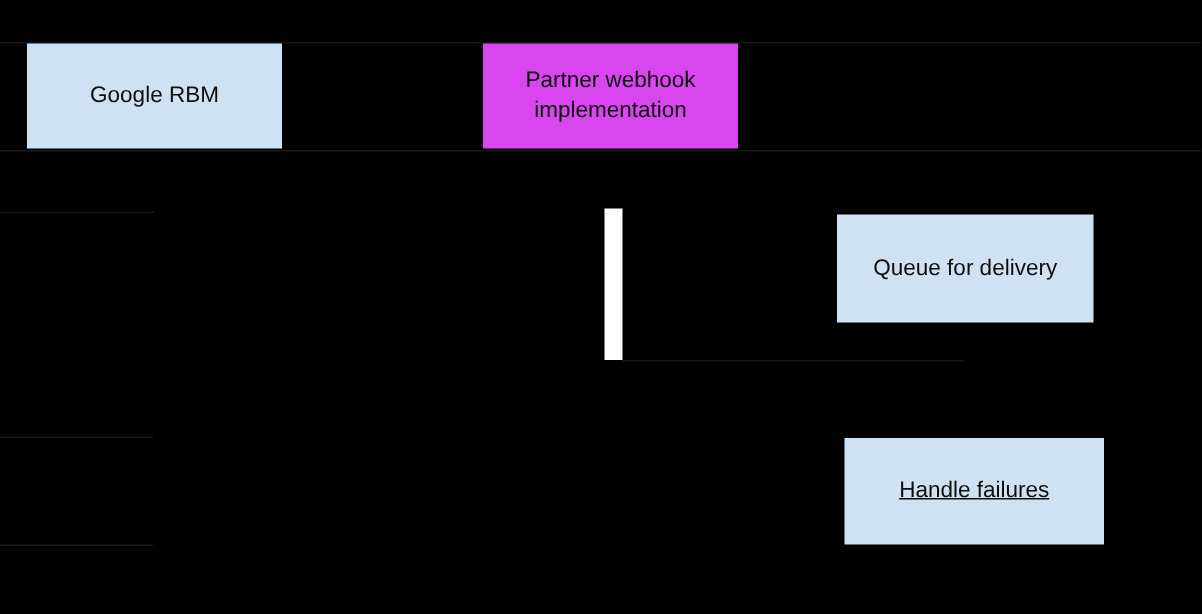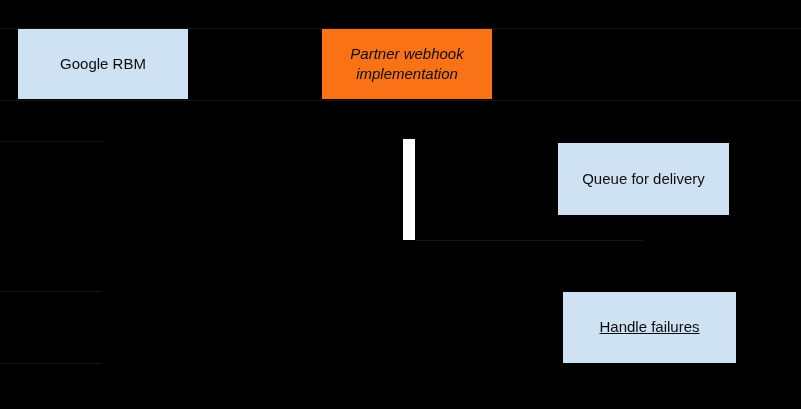--- a/index.html
+++ b/index.html
@@ -64,21 +64,21 @@
   <div class="faint-line fl-header-bot" style="background: rgb(22, 22, 22);"></div>
   <div class="faint-line fl-left-1" style="background: rgb(22, 22, 22);"></div>
   <div class="faint-line fl-left-2" style="background: rgb(22, 22, 22);"></div>
   <div class="faint-line fl-left-3" style="background: rgb(22, 22, 22);"></div>
   <div class="faint-line fl-bar-bot" style="background: rgb(22, 22, 22);"></div>
 
   <div class="node" id="node-google-rbm" style="background: rgb(207, 226, 243); color: rgb(13, 13, 13);">
     <span>Google RBM</span>
   </div>
 
-  <div class="node" id="node-partner-webhook" style="background: #f97316; color: rgb(13, 13, 13); font-style: italic;">
+  <div class="node" id="node-partner-webhook" style="background: #d946ef; color: rgb(13, 13, 13);">
     <span>Partner webhook implementation</span>
   </div>
 
   <div class="node" id="node-queue" style="background: rgb(207, 226, 243); color: rgb(13, 13, 13);">
     <span>Queue for delivery</span>
   </div>
 
   <div class="node" id="node-handle-failures" style="background: rgb(207, 226, 243); color: rgb(13, 13, 13); text-decoration: underline;">
     <span>Handle failures</span>
   </div>

